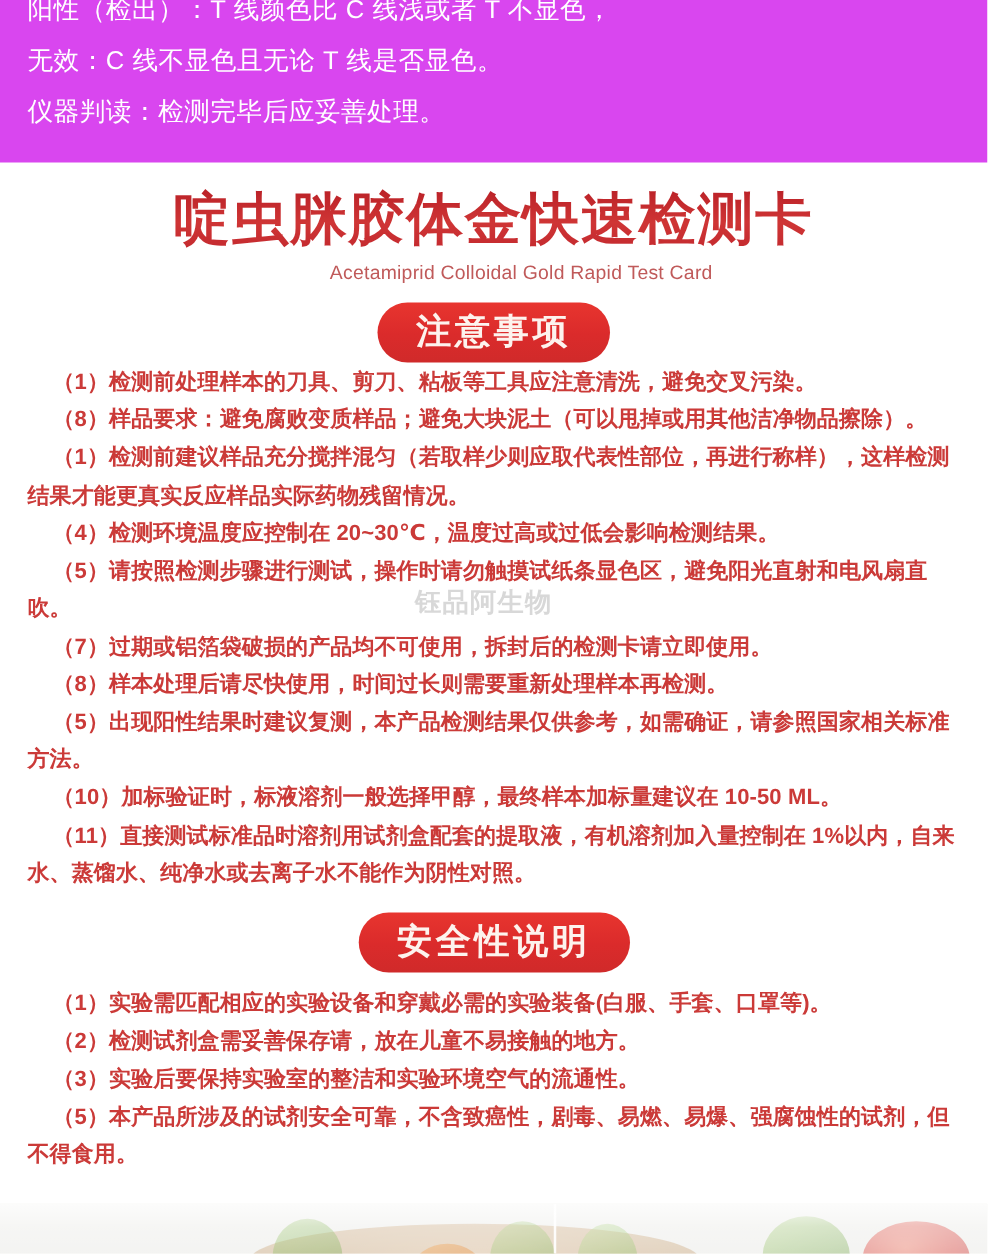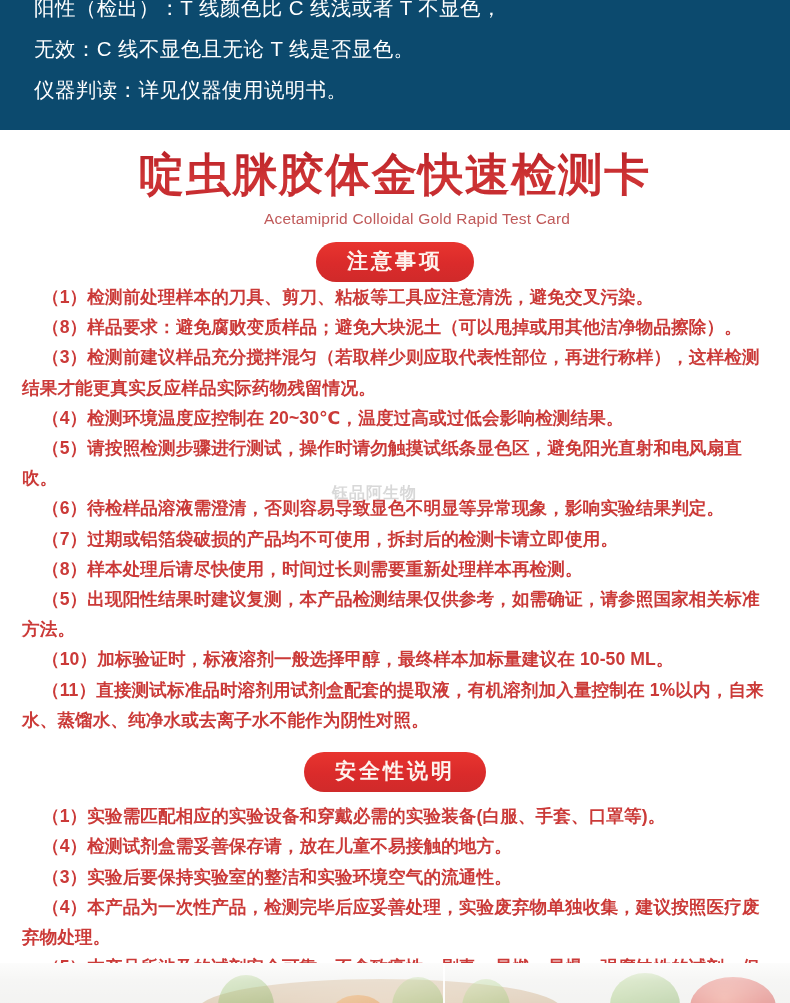--- a/index.html
+++ b/index.html
@@ -6,23 +6,23 @@
   html, body { width:790px; height:1003px; }
   body {
     font-family:"Liberation Sans","DejaVu Sans",sans-serif;
     background:#ffffff;
     overflow:hidden;
     position:relative;
   }
 
   
   .banner {
-    background:#0c4a6e;
+    background:#d946ef;
     color:#ffffff;
-    padding:0 34px;
+    padding:0 22px;
     height:130px;
     overflow:hidden;
     position:relative;
   }
   .banner-line {
     font-size:20.5px;
     line-height:41px;
     letter-spacing:.4px;
     white-space:nowrap;
     font-weight:400;
@@ -48,21 +48,21 @@
     margin-top:7px;
     margin-left:44px;
   }
 
   
   .pill-wrap { text-align:center; }
   .pill {
     display:inline-block;
     background:linear-gradient(180deg,#e8352f 0%,#db2b2b 52%,#d02a2a 100%);
     color:#fdf3ee;
-    font-size:21px;
+    font-size:28px;
     font-weight:700;
     letter-spacing:3px;
     padding:7px 31px 9px;
     border-radius:24px;
     line-height:1.15;
   }
   .pill-notice { margin-top:14px; }
   .pill-safety { margin-top:17px; }
 
   
@@ -78,22 +78,22 @@
     text-indent:20px;
     letter-spacing:.1px;
   }
   .list-notice { margin-top:0; }
   .list-safety { margin-top:9px; }
 
   
   .watermark {
     position:absolute;
     left:332px;
-    top:483px;
-    font-size:16px;
+    top:468px;
+    font-size:21px;
     font-weight:700;
     letter-spacing:1px;
     color:rgba(125,125,125,.30);
     pointer-events:none;
     white-space:nowrap;
   }
 
   
   .photo-strip {
     position:absolute;
@@ -136,55 +136,53 @@
     position:absolute; left:0; top:0; width:790px; height:40px;
     background:linear-gradient(180deg,rgba(255,255,255,.78) 0%,rgba(255,255,255,.30) 45%,rgba(255,255,255,.12) 100%);
   }
 </style>
 </head>
 <body>
 
 <div class="banner">
   <div class="banner-line first">阳性（检出）：T 线颜色比 C 线浅或者 T 不显色，</div>
   <div class="banner-line">无效：C 线不显色且无论 T 线是否显色。</div>
-  <div class="banner-line">仪器判读：详见仪器使用说明书。</div>
+  <div class="banner-line">仪器判读：检测完毕后应妥善处理。</div>
 </div>
 
 <div class="title-block">
   <div class="main-title">啶虫脒胶体金快速检测卡</div>
   <div class="sub-title">Acetamiprid Colloidal Gold Rapid Test Card</div>
 </div>
 
 <div class="pill-wrap pill-notice">
   <span class="pill">注意事项</span>
 </div>
 
 <div class="list list-notice">
   <p class="item">（1）检测前处理样本的刀具、剪刀、粘板等工具应注意清洗，避免交叉污染。</p>
   <p class="item">（8）样品要求：避免腐败变质样品；避免大块泥土（可以甩掉或用其他洁净物品擦除）。</p>
-  <p class="item">（3）检测前建议样品充分搅拌混匀（若取样少则应取代表性部位，再进行称样），这样检测结果才能更真实反应样品实际药物残留情况。</p>
+  <p class="item">（1）检测前建议样品充分搅拌混匀（若取样少则应取代表性部位，再进行称样），这样检测结果才能更真实反应样品实际药物残留情况。</p>
   <p class="item">（4）检测环境温度应控制在 20~30℃，温度过高或过低会影响检测结果。</p>
   <p class="item">（5）请按照检测步骤进行测试，操作时请勿触摸试纸条显色区，避免阳光直射和电风扇直吹。</p>
-  <p class="item">（6）待检样品溶液需澄清，否则容易导致显色不明显等异常现象，影响实验结果判定。</p>
   <p class="item">（7）过期或铝箔袋破损的产品均不可使用，拆封后的检测卡请立即使用。</p>
   <p class="item">（8）样本处理后请尽快使用，时间过长则需要重新处理样本再检测。</p>
   <p class="item">（5）出现阳性结果时建议复测，本产品检测结果仅供参考，如需确证，请参照国家相关标准方法。</p>
   <p class="item">（10）加标验证时，标液溶剂一般选择甲醇，最终样本加标量建议在 10-50 ML。</p>
   <p class="item">（11）直接测试标准品时溶剂用试剂盒配套的提取液，有机溶剂加入量控制在  1%以内，自来水、蒸馏水、纯净水或去离子水不能作为阴性对照。</p>
 </div>
 
 <div class="pill-wrap pill-safety">
   <span class="pill">安全性说明</span>
 </div>
 
 <div class="list list-safety">
   <p class="item">（1）实验需匹配相应的实验设备和穿戴必需的实验装备(白服、手套、口罩等)。</p>
-  <p class="item">（4）检测试剂盒需妥善保存请，放在儿童不易接触的地方。</p>
+  <p class="item">（2）检测试剂盒需妥善保存请，放在儿童不易接触的地方。</p>
   <p class="item">（3）实验后要保持实验室的整洁和实验环境空气的流通性。</p>
-  <p class="item">（4）本产品为一次性产品，检测完毕后应妥善处理，实验废弃物单独收集，建议按照医疗废弃物处理。</p>
   <p class="item">（5）本产品所涉及的试剂安全可靠，不含致癌性，剧毒、易燃、易爆、强腐蚀性的试剂，但不得食用。</p>
 </div>
 
 <div class="watermark">钰品阿生物</div>
 
 <div class="photo-strip">
   <div class="veg v-board"></div>
 
   <div class="veg v-cuke1"></div>
   <div class="veg v-carrot"></div>

